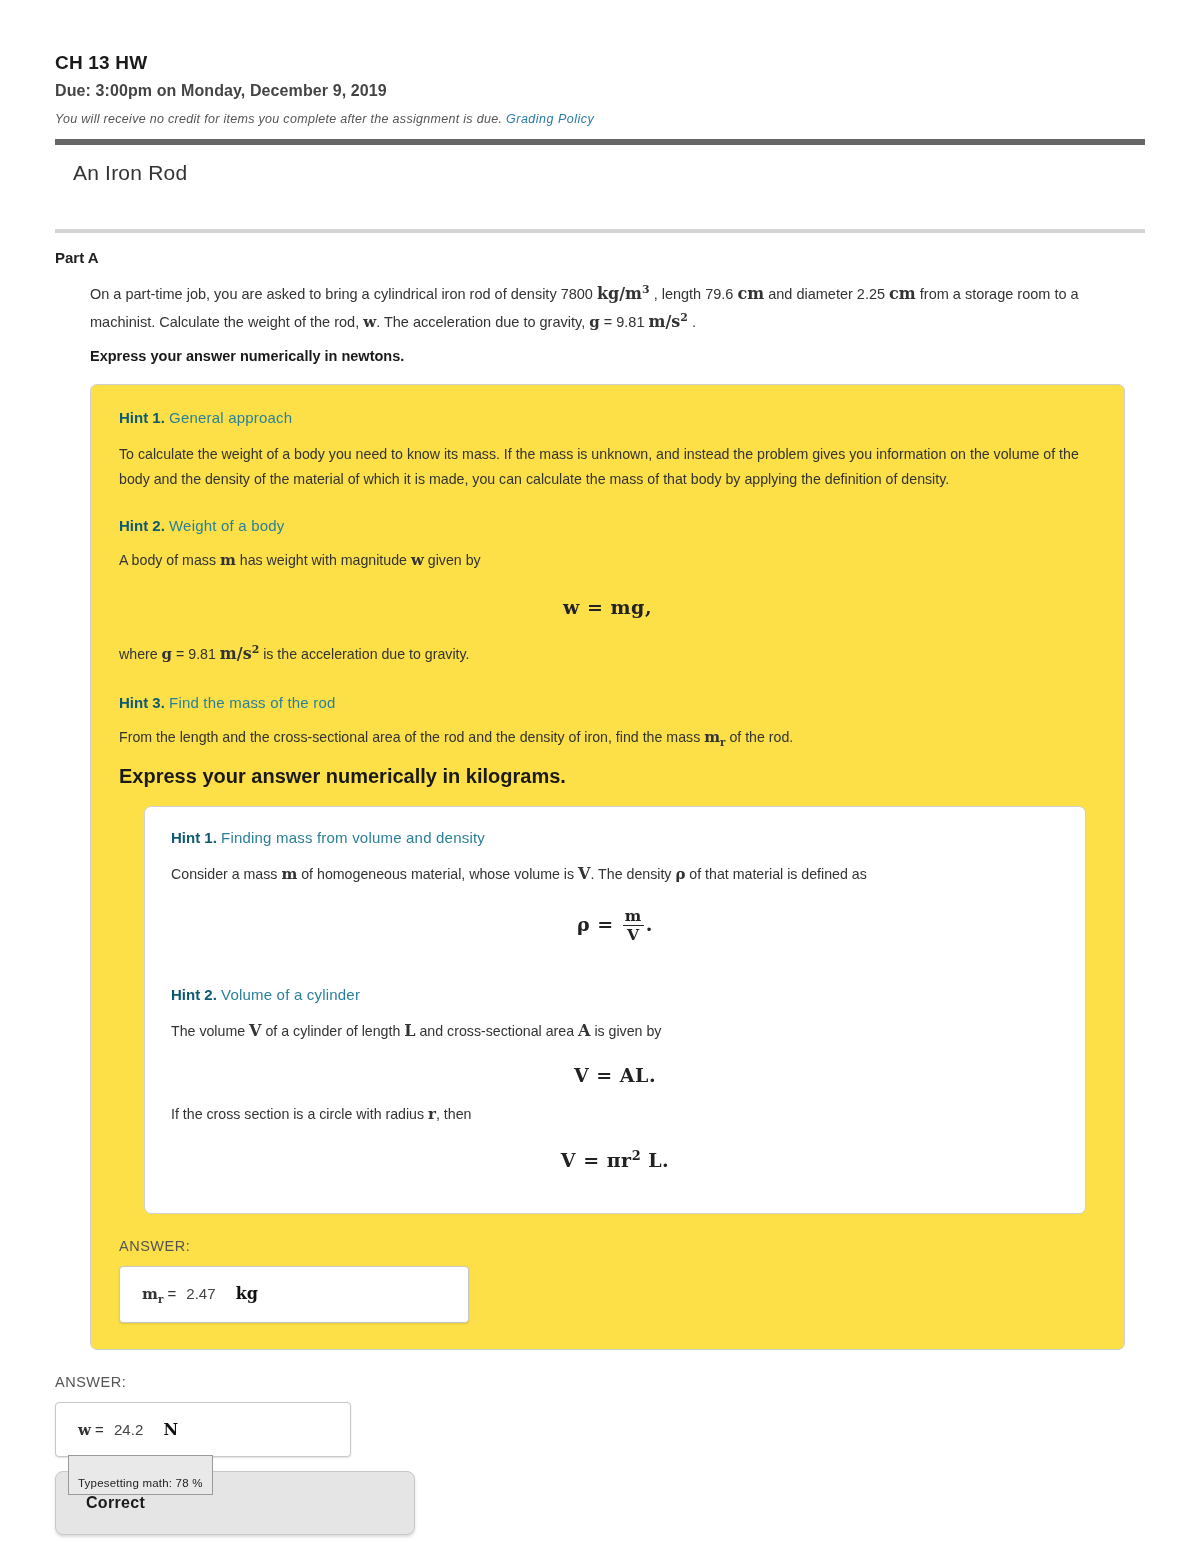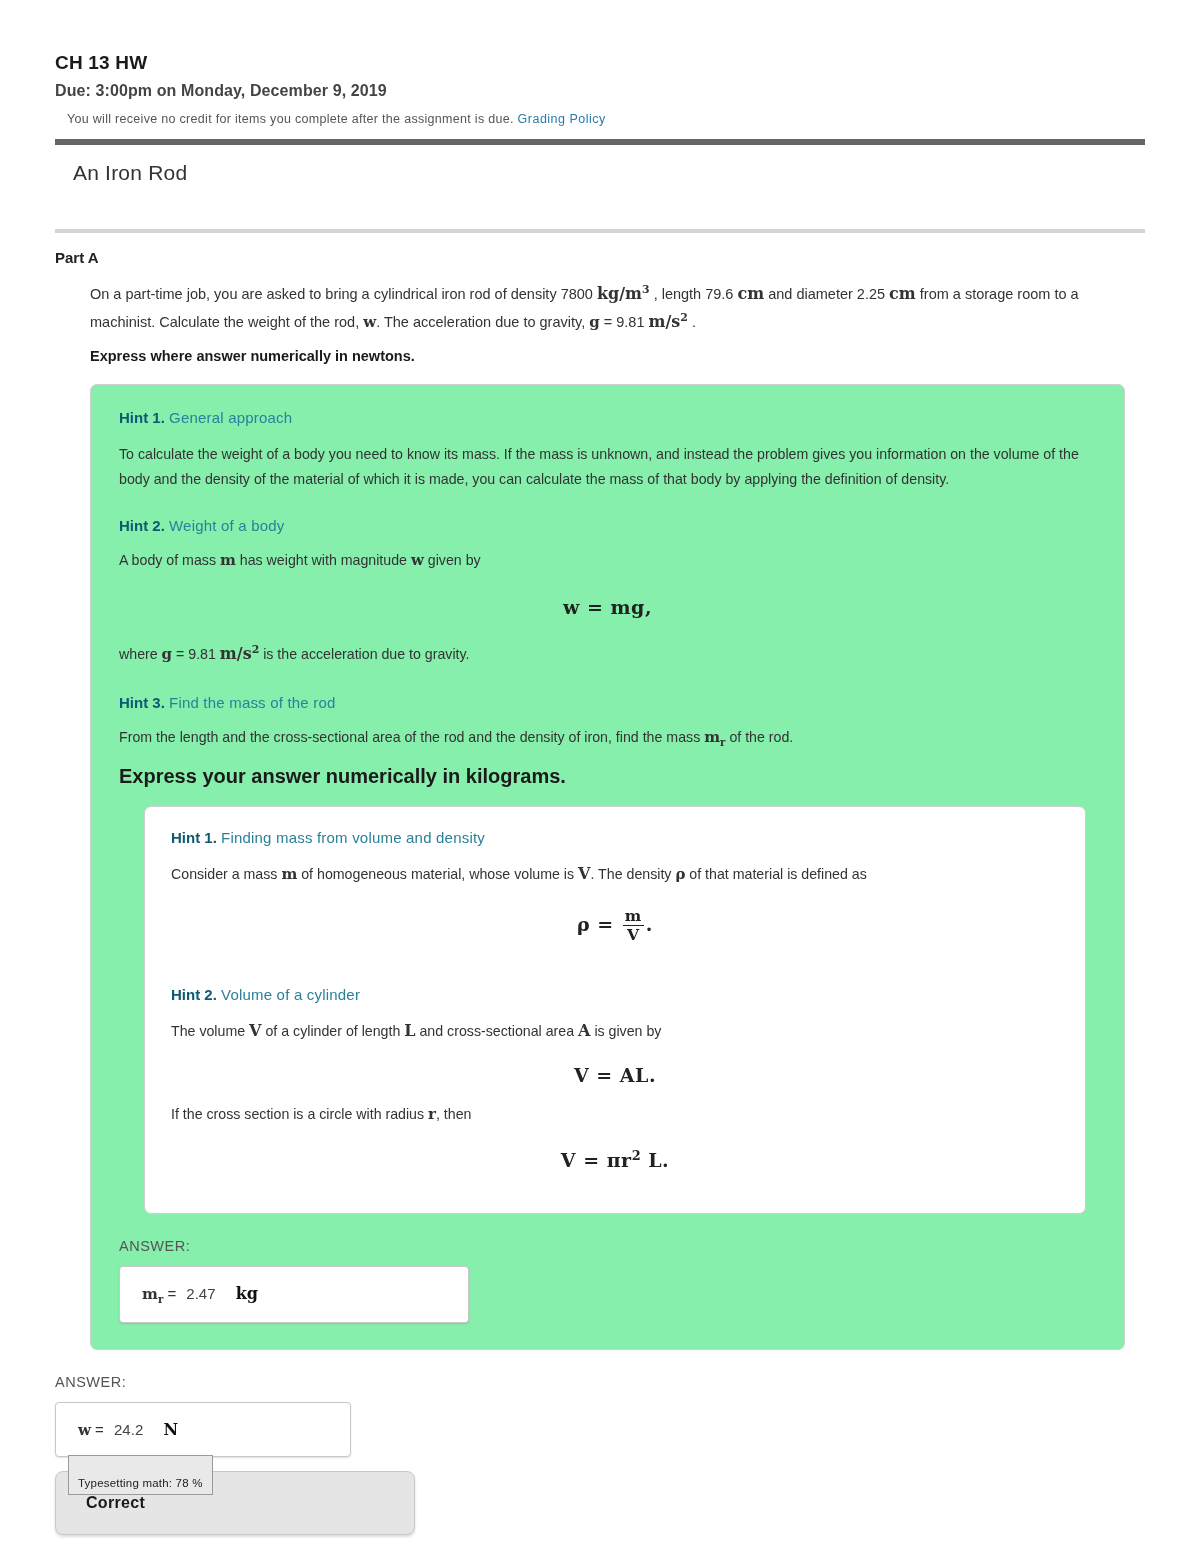--- a/index.html
+++ b/index.html
@@ -35,22 +35,23 @@
   .hw-due {
     font-size: 16px;
     font-weight: bold;
     color: #444444;
     margin: 8px 0 0 0;
     letter-spacing: 0.1px;
   }
   .hw-note {
     font-size: 12.5px;
     color: #555555;
-    margin: 12px 0 0 12px;
+    margin: 12px 0 0 0;
     letter-spacing: 0.3px;
+    font-style: italic;
   }
   .grading-link {
     color: #2a7ba8;
     text-decoration: none;
     letter-spacing: 0.5px;
   }
 
   .bar-dark {
     height: 6px;
     background: #666666;
@@ -121,21 +122,21 @@
     font-weight: bold;
   }
 
   
   .hintbox {
     border: 1px solid #cfcfcf;
     border-radius: 7px;
     margin: 20px 0 0 35px;
     margin-right: 20px;
     padding: 24px 28px 26px 28px;
-    background: #86efac;
+    background: #fde047;
     box-sizing: border-box;
   }
   .hintbox-inner {
     border: 1px solid #cfcfcf;
     border-radius: 7px;
     margin: 18px 0 0 25px;
     margin-right: 10px;
     padding: 22px 26px 26px 26px;
     background: #ffffff;
     box-sizing: border-box;
@@ -292,21 +293,21 @@
     <span>and diameter 2.25</span>
     <span class="mi-lg">cm</span>
     <span>from a storage room to a machinist. Calculate the weight of the rod,</span>
     <span class="mi">w</span><span>. The acceleration due to gravity,</span>
     <span class="mi">g</span>
     <span>= 9.81</span>
     <span class="mi-lg"><span>m/s</span><sup class="msup">2</sup></span>
     <span>.</span>
   </div>
 
-  <div class="express">Express where answer numerically in newtons.</div>
+  <div class="express">Express your answer numerically in newtons.</div>
 
   <div class="hintbox">
 
     <div class="hint-head">
       <span class="hnum">Hint 1.</span>
       <span class="htxt">General approach</span>
     </div>
     <div class="hint-body">To calculate the weight of a body you need to know its mass. If the mass is unknown, and instead the problem gives you information on the volume of the body and the density of the material of which it is made, you can calculate the mass of that body by applying the definition of density.</div>
 
     <div class="hint-sub-spacer"></div>

